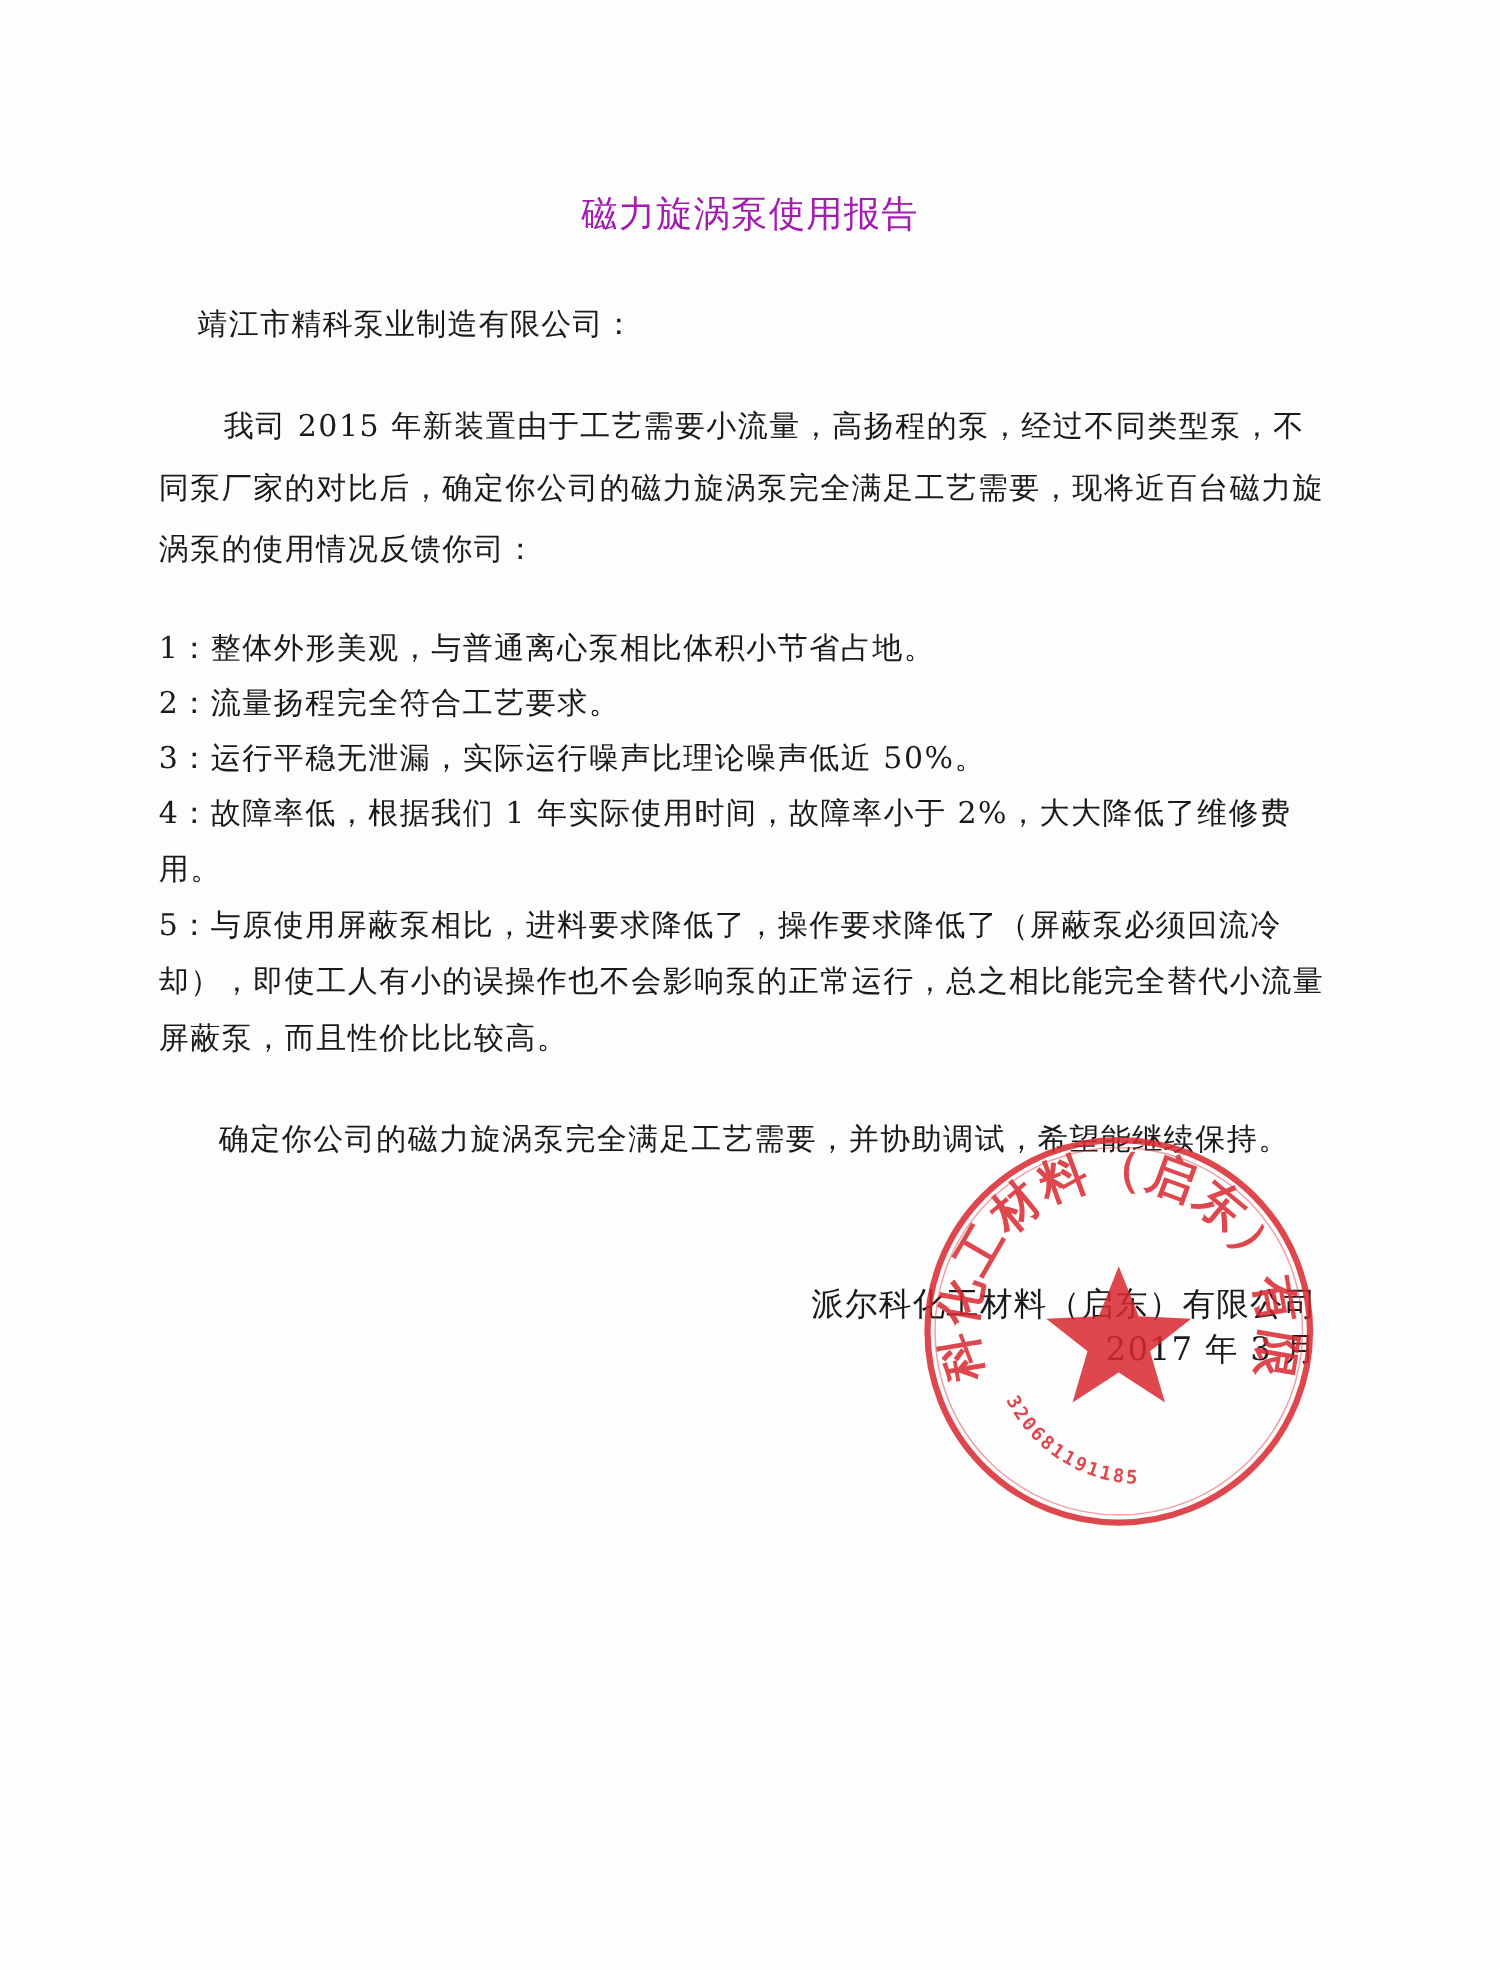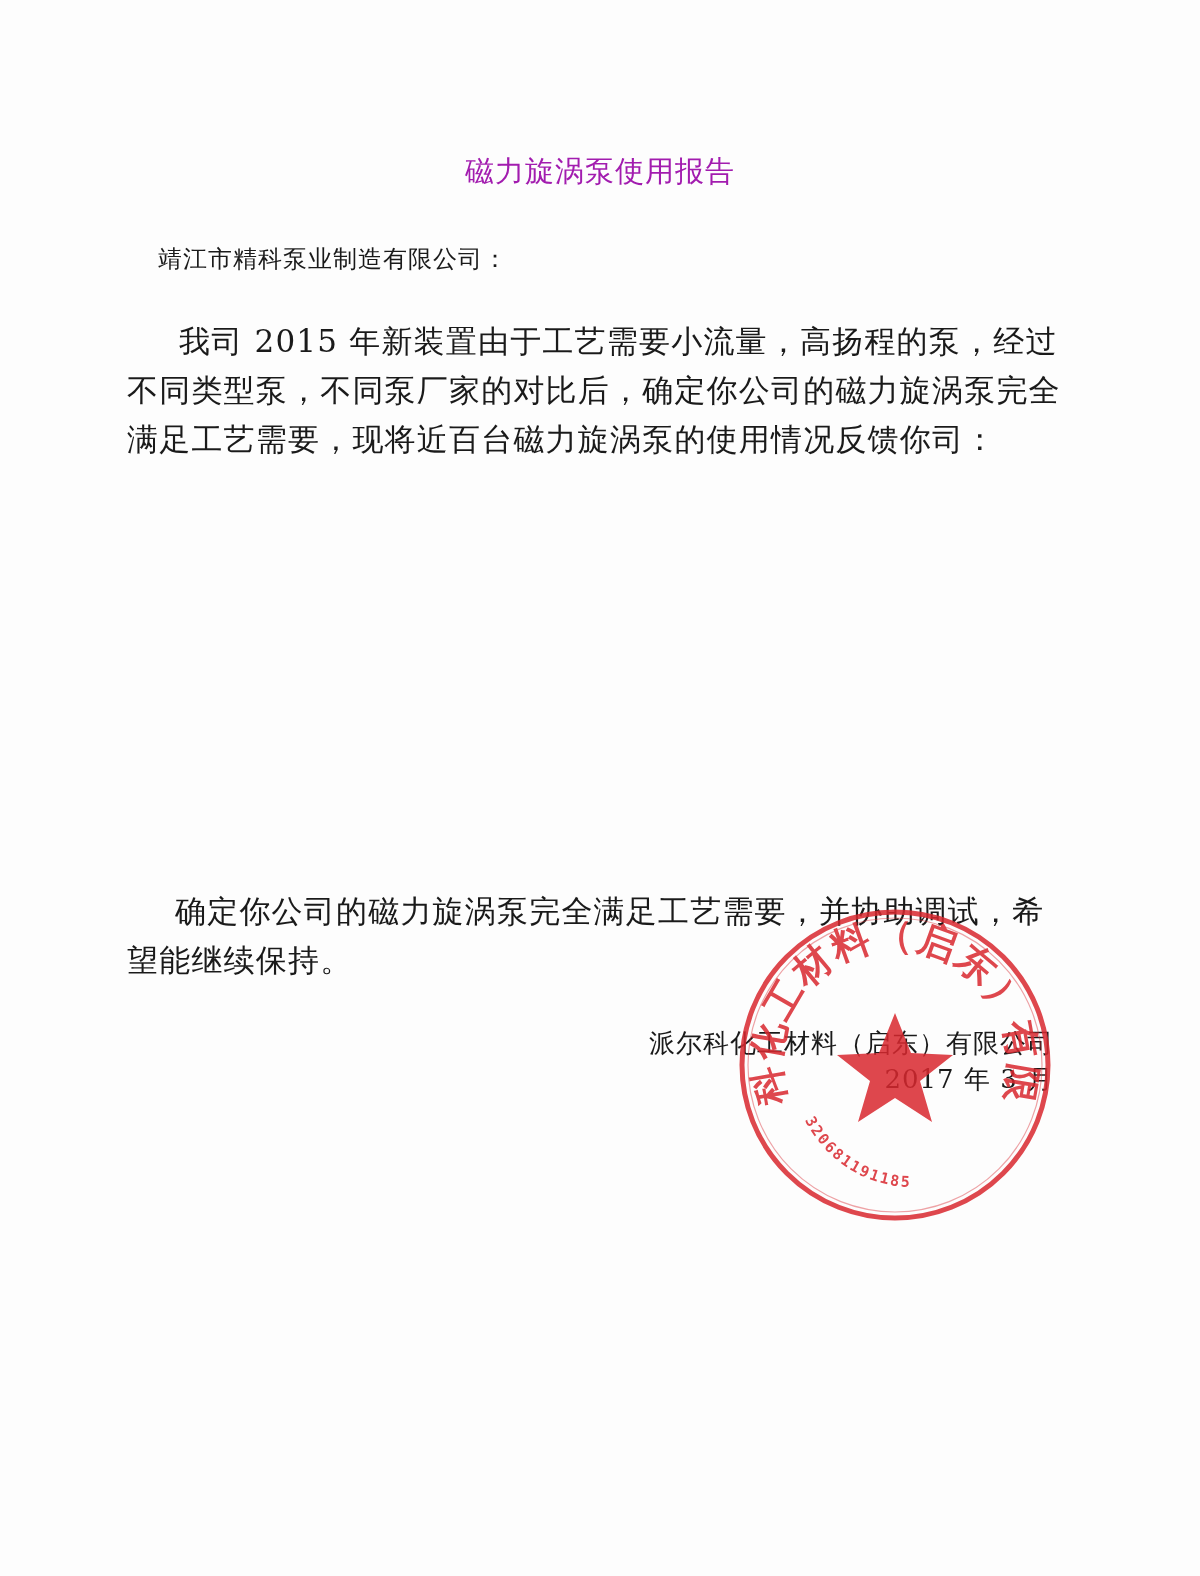--- a/index.html
+++ b/index.html
@@ -36,21 +36,21 @@
       left: 137px;
       top: 243px;
       font-size: 24px;
       letter-spacing: 1px;
       margin-left: 21px;
     }
     .body-text {
       position: absolute;
       left: 127px;
       width: 940px;
-      font-size: 31px;
+      font-size: 24px;
       line-height: 49px;
       letter-spacing: 1.2px;
     }
     .intro {
       top: 317px;
       text-indent: 52px;
     }
     .items {
       top: 496px;
       line-height: 44px;
@@ -97,20 +97,27 @@
 <body>
 
 <div class="page">
 
   <div class="title">磁力旋涡泵使用报告</div>
 
   <div class="salutation">靖江市精科泵业制造有限公司：</div>
 
   <p class="body-text intro" style="margin:0;">我司 2015 年新装置由于工艺需要小流量，高扬程的泵，经过不同类型泵，不同泵厂家的对比后，确定你公司的磁力旋涡泵完全满足工艺需要，现将近百台磁力旋涡泵的使用情况反馈你司：</p>
 
+  <div class="body-text items">
+    <p class="item">1：整体外形美观，与普通离心泵相比体积小节省占地。</p>
+    <p class="item">2：流量扬程完全符合工艺要求。</p>
+    <p class="item">3：运行平稳无泄漏，实际运行噪声比理论噪声低近 50%。</p>
+    <p class="item wrap">4：故障率低，根据我们 1 年实际使用时间，故障率小于 2%，大大降低了维修费用。</p>
+    <p class="item wrap">5：与原使用屏蔽泵相比，进料要求降低了，操作要求降低了（屏蔽泵必须回流冷却），即使工人有小的误操作也不会影响泵的正常运行，总之相比能完全替代小流量屏蔽泵，而且性价比比较高。</p>
+  </div>
 
   <p class="body-text closing" style="margin:0;">确定你公司的磁力旋涡泵完全满足工艺需要，并协助调试，希望能继续保持。</p>
 
   <div class="sign-company">派尔科化工材料（启东）有限公司</div>
   <div class="sign-date">2017 年 3 月</div>
 
   <svg class="stamp" viewBox="0 0 320 320" xmlns="http://www.w3.org/2000/svg">
     <defs>
       <path id="arcTop" d="M 55 205 A 115 115 0 1 1 265 205" fill="none"></path>
       <path id="arcBottom" d="M 70 215 A 120 120 0 0 0 175 282" fill="none"></path>

